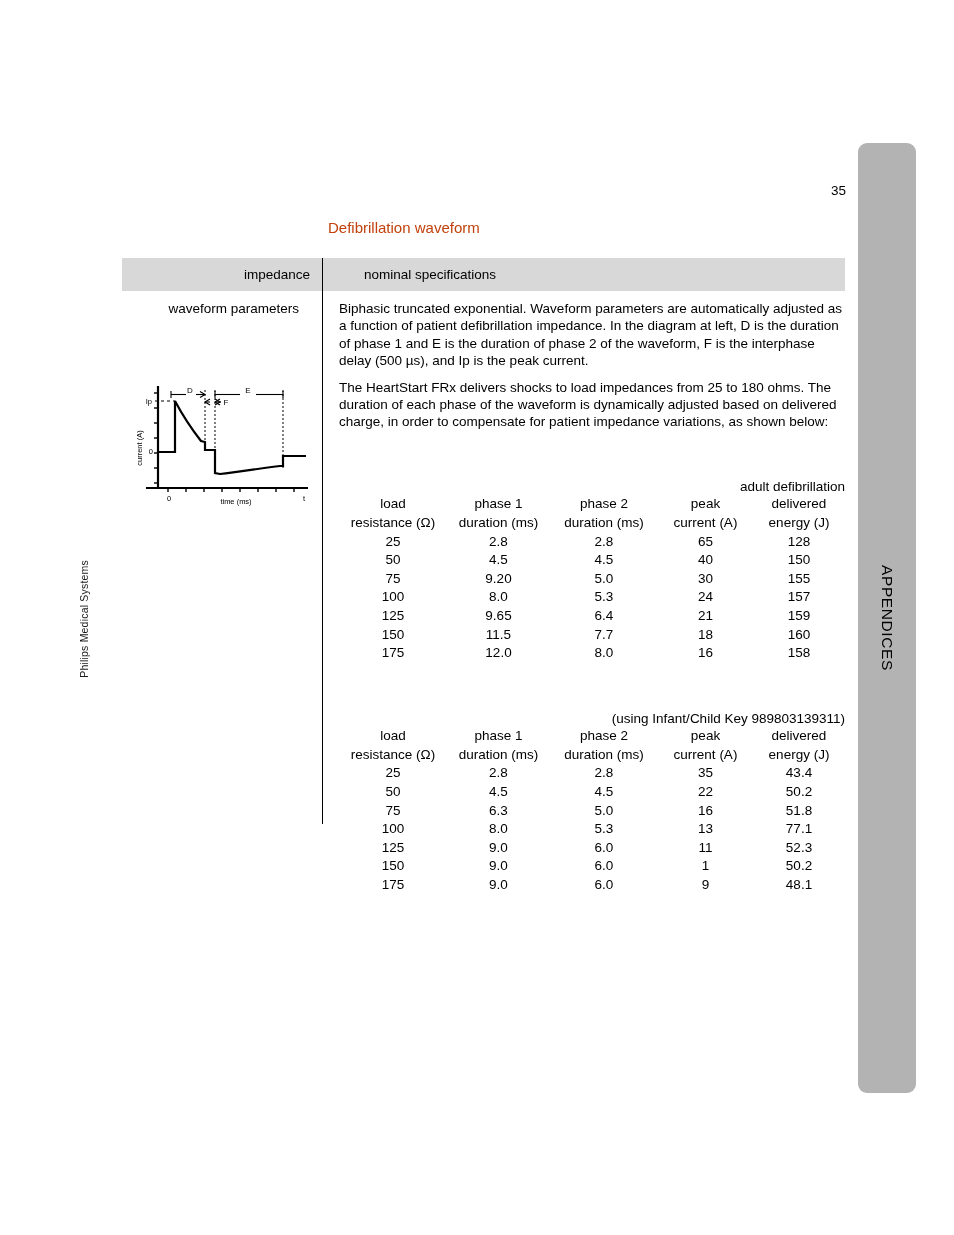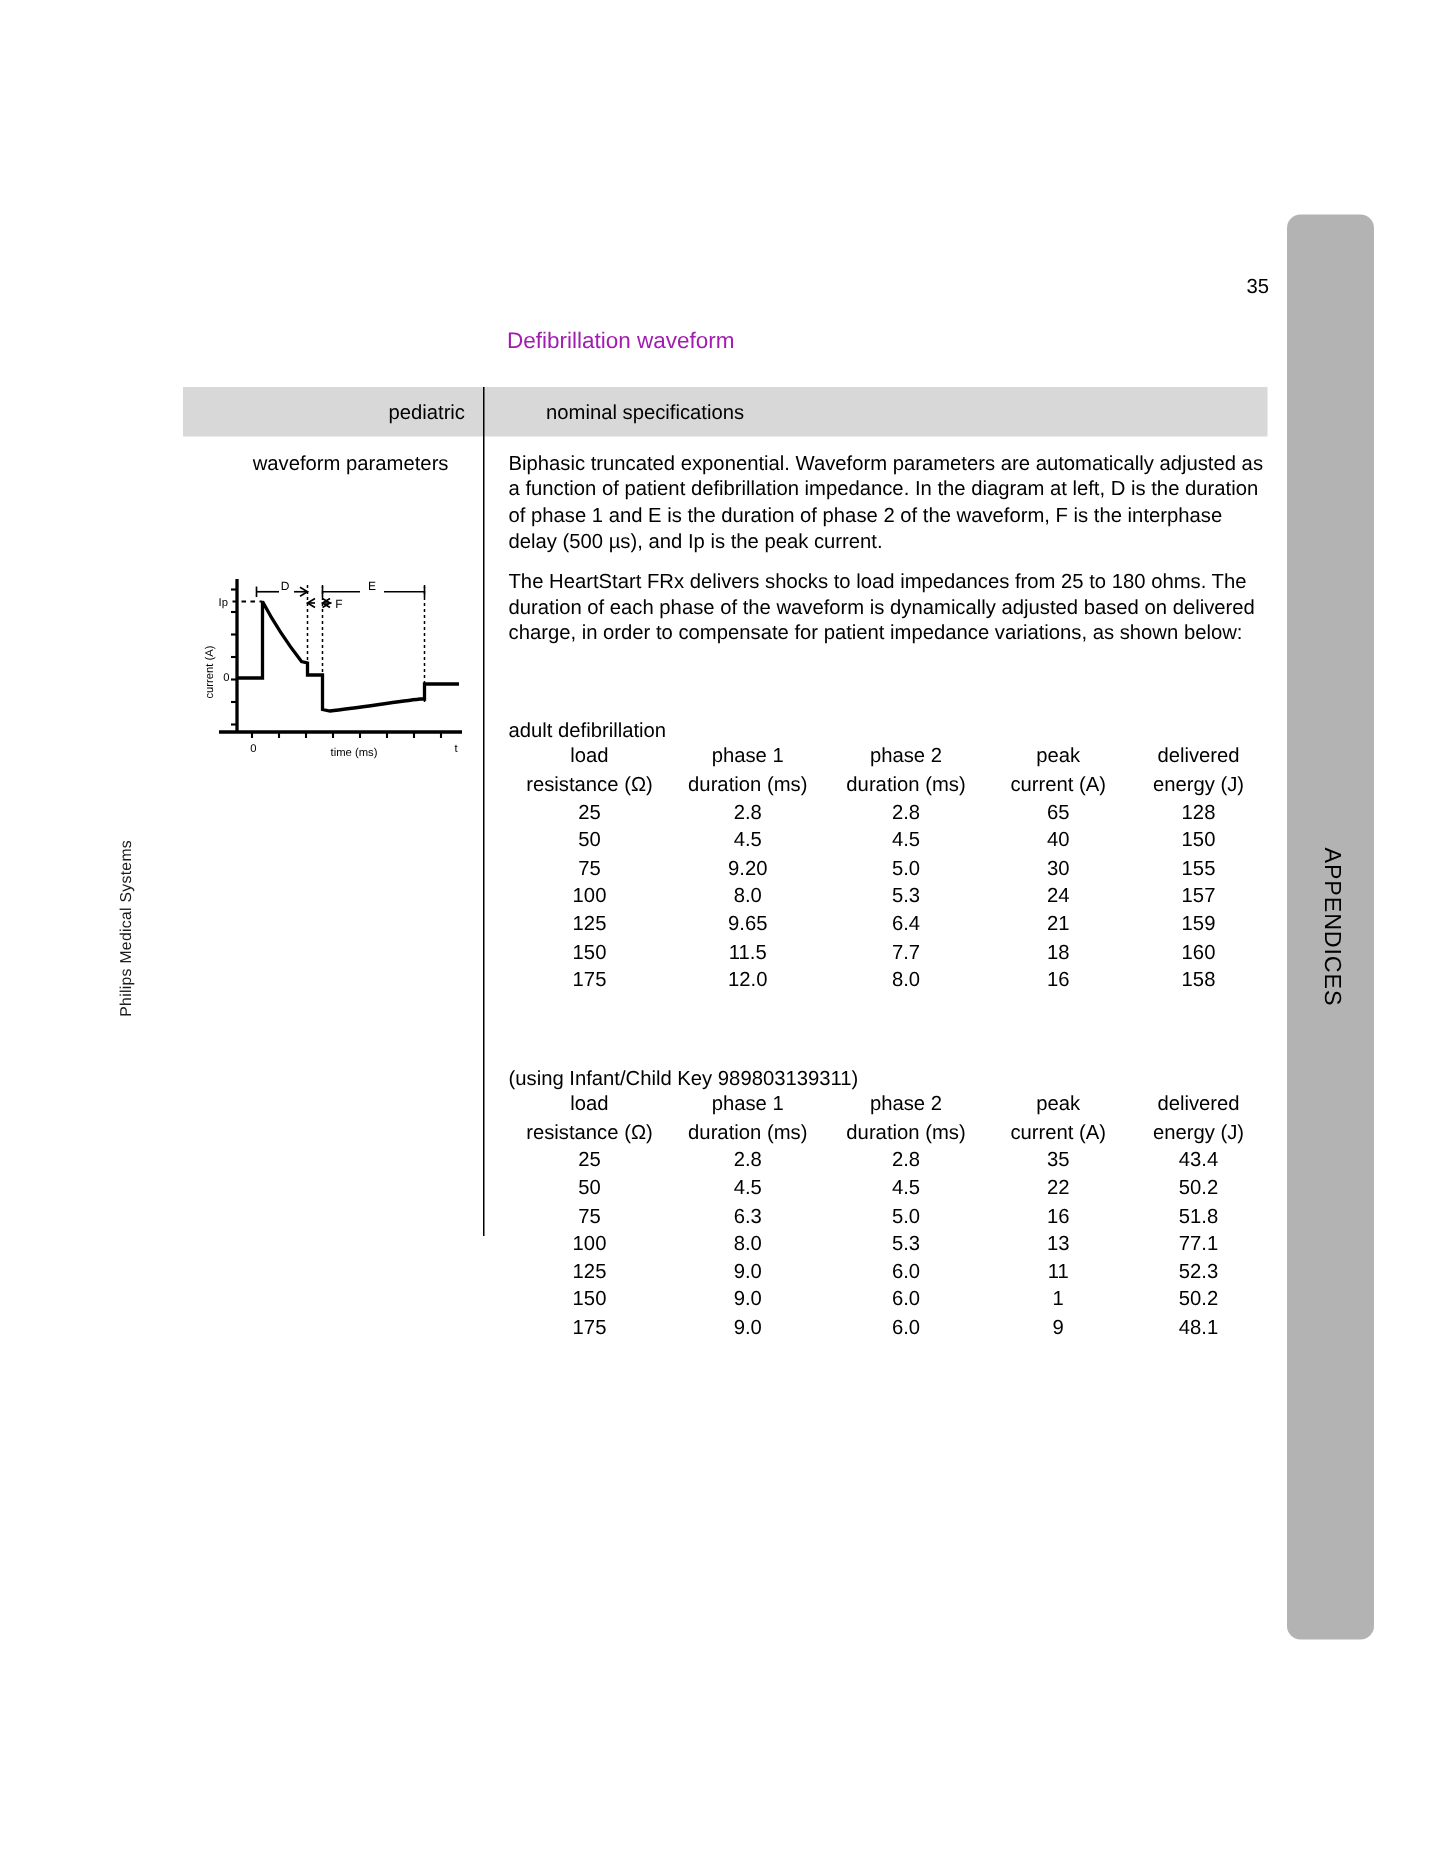--- a/index.html
+++ b/index.html
@@ -62,24 +62,24 @@
     writing-mode: vertical-rl;
     text-orientation: mixed;
     transform: rotate(180deg);
     transform-origin: center;
     letter-spacing: 0.2px;
   }
 
   
   #section-title {
     position: absolute;
-    left: 338px;
+    left: 328px;
     top: 219px;
     font-size: 15px;
-    color: #a21caf;
+    color: #c2410c;
   }
 
   
   #spec-table {
     position: absolute;
     left: 122px;
     top: 258px;
     width: 723px;
   }
   .thead-band {
@@ -132,21 +132,21 @@
   .para {
     font-size: 13.5px;
     line-height: 17.4px;
     margin: 0 0 9px 0;
     max-width: 506px;
   }
 
   
   .data-block { margin-top: 6px; }
   .data-caption {
-    text-align: left;
+    text-align: right;
     font-size: 13.5px;
     line-height: 17.5px;
     width: 506px;
     margin-top: 47px;
   }
   table.dt {
     border-collapse: collapse;
     width: 506px;
     font-size: 13.5px;
   }
@@ -182,21 +182,21 @@
 
 <div id="brand-vertical">Philips Medical Systems</div>
 
 <div id="section-title">Defibrillation waveform</div>
 
 <div id="spec-table">
 
   <div class="divider"></div>
 
   <div class="thead-band">
-    <div class="col-left">pediatric</div>
+    <div class="col-left">impedance</div>
     <div class="col-right">nominal specifications</div>
   </div>
 
   <div class="tbody-row">
     <div class="cat-cell">waveform parameters</div>
 
     <div class="spec-cell">
 
       <p class="para">Biphasic truncated exponential. Waveform parameters are automatically adjusted as a function of patient defibrillation impedance. In the diagram at left, D is the duration of phase 1 and E is the duration of phase 2 of the waveform, F is the interphase delay (500 µs), and Ip is the peak current.</p>
       <p class="para">The HeartStart FRx delivers shocks to load impedances from 25 to 180 ohms. The duration of each phase of the waveform is dynamically adjusted based on delivered charge, in order to compensate for patient impedance variations, as shown below:</p>

